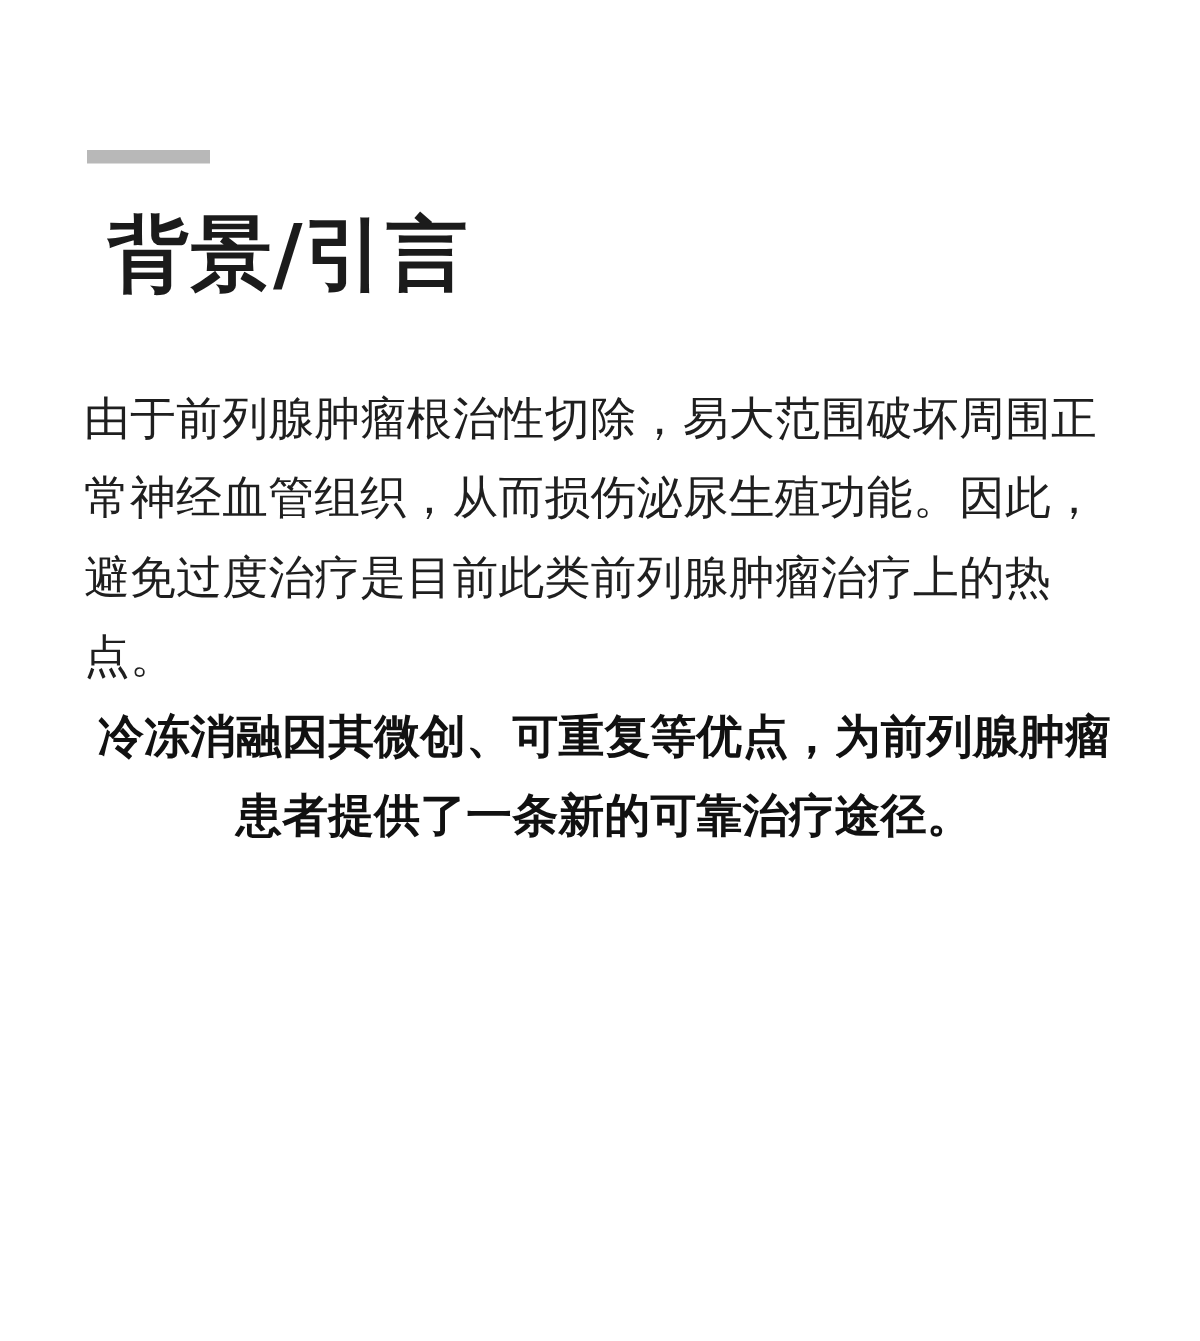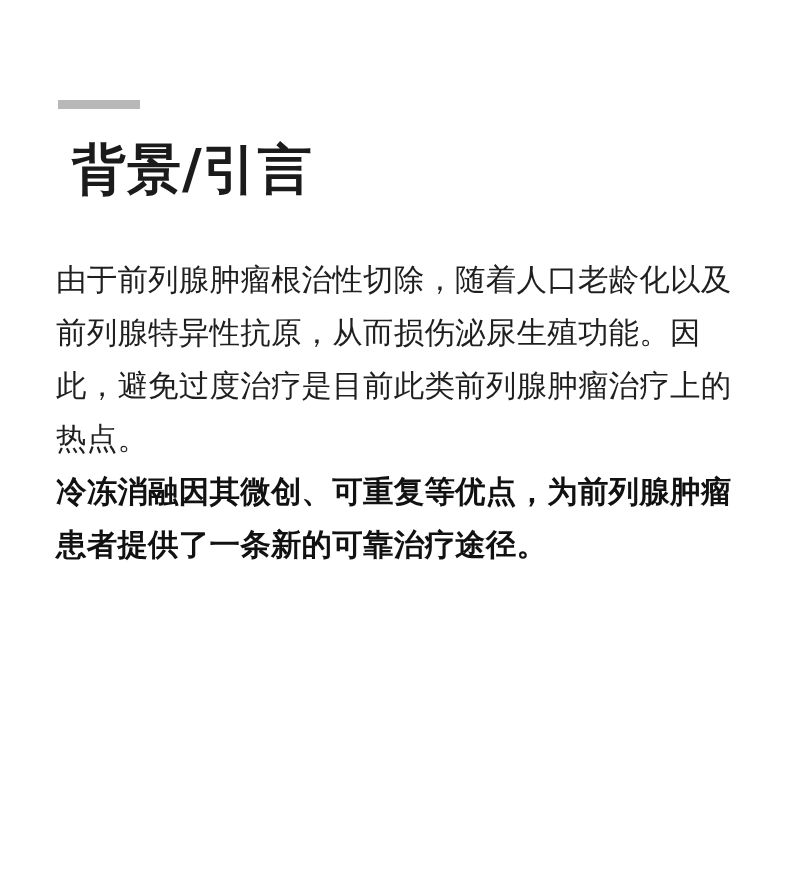--- a/index.html
+++ b/index.html
@@ -52,29 +52,30 @@
     margin: 0;
     font-size: 30.5px;
     line-height: 53px;
     color: #1f1f1f;
     text-align: left;
     letter-spacing: 0.2px;
   }
   .para.bold {
     font-weight: 700;
     color: #111111;
+    text-align: center;
   }
 </style>
 </head>
 <body>
 
 <div class="page">
 
   <div class="accent-rule"></div>
 
   <h1 class="page-title">背景/引言</h1>
 
   <div class="body-copy">
-    <p class="para">由于前列腺肿瘤根治性切除，随着人口老龄化以及前列腺特异性抗原，从而损伤泌尿生殖功能。因此，避免过度治疗是目前此类前列腺肿瘤治疗上的热点。</p>
+    <p class="para">由于前列腺肿瘤根治性切除，易大范围破坏周围正常神经血管组织，从而损伤泌尿生殖功能。因此，避免过度治疗是目前此类前列腺肿瘤治疗上的热点。</p>
     <p class="para bold">冷冻消融因其微创、可重复等优点，为前列腺肿瘤患者提供了一条新的可靠治疗途径。</p>
   </div>
 
 </div>
 
 </body></html>

